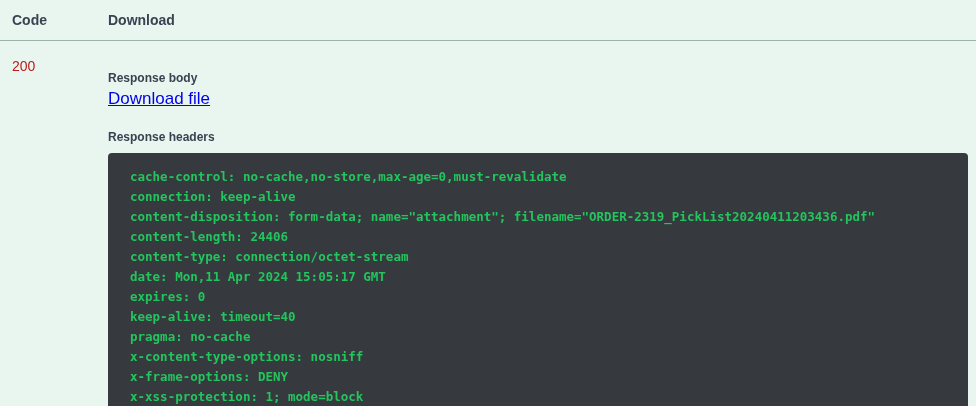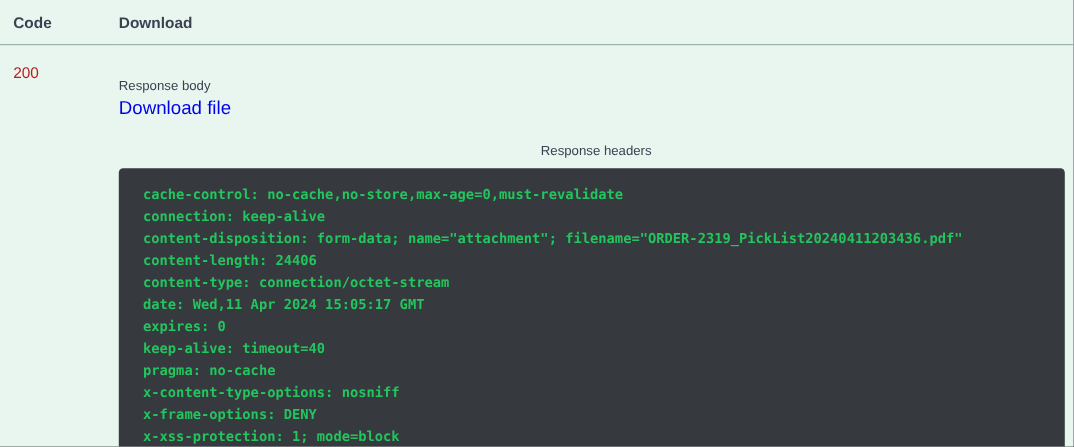--- a/index.html
+++ b/index.html
@@ -48,33 +48,34 @@
     padding: 17px 0 0 12px;
     font-family: "Liberation Sans", sans-serif;
   }
 
   .details-cell {
     padding: 0 0 0 4px;
   }
 
   .section-label {
     font-size: 12px;
-    font-weight: normal;
+    font-weight: bold;
     color: #3b4151;
     margin: 0;
     padding: 0 0 0 0;
   }
 
   .resp-body-label { padding-top: 30px; }
-  .resp-headers-label { padding-top: 21px; text-align: center; }
+  .resp-headers-label { padding-top: 21px; }
 
   .download-link {
     display: inline-block;
     font-size: 17px;
     color: #0000ee;
+    text-decoration: underline;
     margin-top: 4px;
     cursor: pointer;
   }
 
   .headers-block {
     margin-top: 9px;
     background: #36393d;
     border-radius: 4px;
     padding: 14px 20px 16px 22px;
     box-sizing: border-box;
@@ -117,21 +118,21 @@
         <a class="download-link">Download file</a>
 
         <div class="section-label resp-headers-label">Response headers</div>
 
         <div class="headers-block">
           <div class="header-line">cache-control: no-cache,no-store,max-age=0,must-revalidate</div>
           <div class="header-line">connection: keep-alive</div>
           <div class="header-line">content-disposition: form-data; name="attachment"; filename="ORDER-2319_PickList20240411203436.pdf"</div>
           <div class="header-line">content-length: 24406</div>
           <div class="header-line">content-type: connection/octet-stream</div>
-          <div class="header-line">date: Wed,11 Apr 2024 15:05:17 GMT</div>
+          <div class="header-line">date: Mon,11 Apr 2024 15:05:17 GMT</div>
           <div class="header-line">expires: 0</div>
           <div class="header-line">keep-alive: timeout=40</div>
           <div class="header-line">pragma: no-cache</div>
           <div class="header-line">x-content-type-options: nosniff</div>
           <div class="header-line">x-frame-options: DENY</div>
           <div class="header-line">x-xss-protection: 1; mode=block</div>
         </div>
 
       </td>
     </tr>

